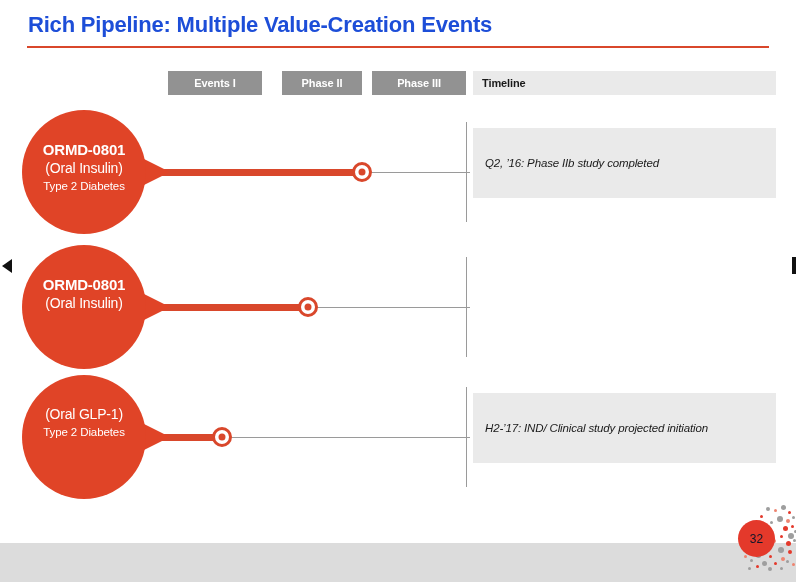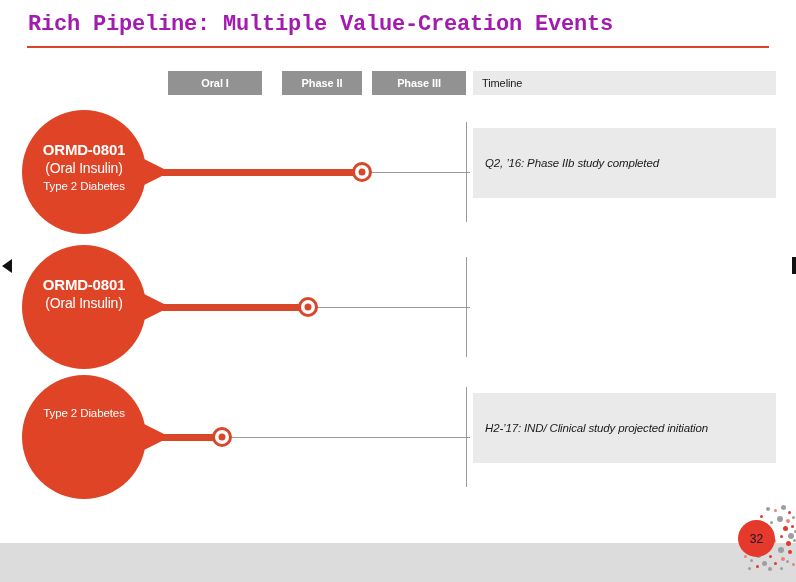--- a/index.html
+++ b/index.html
@@ -16,24 +16,23 @@
     -webkit-font-smoothing: antialiased;
   }
 
   
   #slide-title {
     position: absolute;
     left: 28px;
     top: 12px;
     font-size: 22px;
     font-weight: bold;
-    color: #a21caf;
+    color: #1d4ed8;
     letter-spacing: -0.2px;
     white-space: nowrap;
-    font-family: Liberation Mono, monospace;
   }
   #title-rule {
     position: absolute;
     left: 27px;
     top: 46px;
     width: 742px;
     height: 2px;
     background: #D9472B;
   }
 
@@ -62,21 +61,21 @@
   #phase-3 { left: 372px; width: 94px; }
   #timeline-header {
     position: absolute;
     left: 473px;
     top: 0;
     width: 303px;
     height: 24px;
     background: #EAEAEA;
     color: #1a1a1a;
     font-size: 11px;
-    font-weight: normal;
+    font-weight: bold;
     display: flex;
     align-items: center;
     padding-left: 9px;
     box-sizing: border-box;
     letter-spacing: -0.1px;
   }
 
   
   .pipeline-row {
     position: absolute;
@@ -262,21 +261,21 @@
     border-radius: 50%;
   }
 </style>
 </head>
 <body>
 
 <div id="slide-title">Rich Pipeline: Multiple Value-Creation Events</div>
 <div id="title-rule"></div>
 
 <div id="header-row">
-  <div class="phase-chip" id="phase-1">Oral I</div>
+  <div class="phase-chip" id="phase-1">Events I</div>
   <div class="phase-chip" id="phase-2">Phase II</div>
   <div class="phase-chip" id="phase-3">Phase III</div>
   <div id="timeline-header">Timeline</div>
 </div>
 
 <div class="pipeline-row" id="row-0">
   <div class="thin-line" style="left:170px;width:300px;"></div>
   <div class="red-bar" style="left:160px;width:210px;"></div>
   <div class="teardrop">
     <div class="teardrop-tip"></div>
@@ -309,20 +308,21 @@
   <div class="callout-divider"></div>
 </div>
 
 <div class="pipeline-row" id="row-2">
   <div class="thin-line" style="left:170px;width:300px;"></div>
   <div class="red-bar" style="left:160px;width:70px;"></div>
   <div class="teardrop">
     <div class="teardrop-tip"></div>
     <div class="teardrop-body"></div>
     <div class="teardrop-label">
+      <div class="drug-form">(Oral GLP-1)</div>
       <div class="drug-indication">Type 2 Diabetes</div>
     </div>
   </div>
   <div class="marker" style="left:212px;"></div>
   <div class="callout-divider"></div>
   <div class="callout">
     <span class="callout-text">H2-’17: IND/ Clinical study projected initiation</span>
   </div>
 </div>
 

